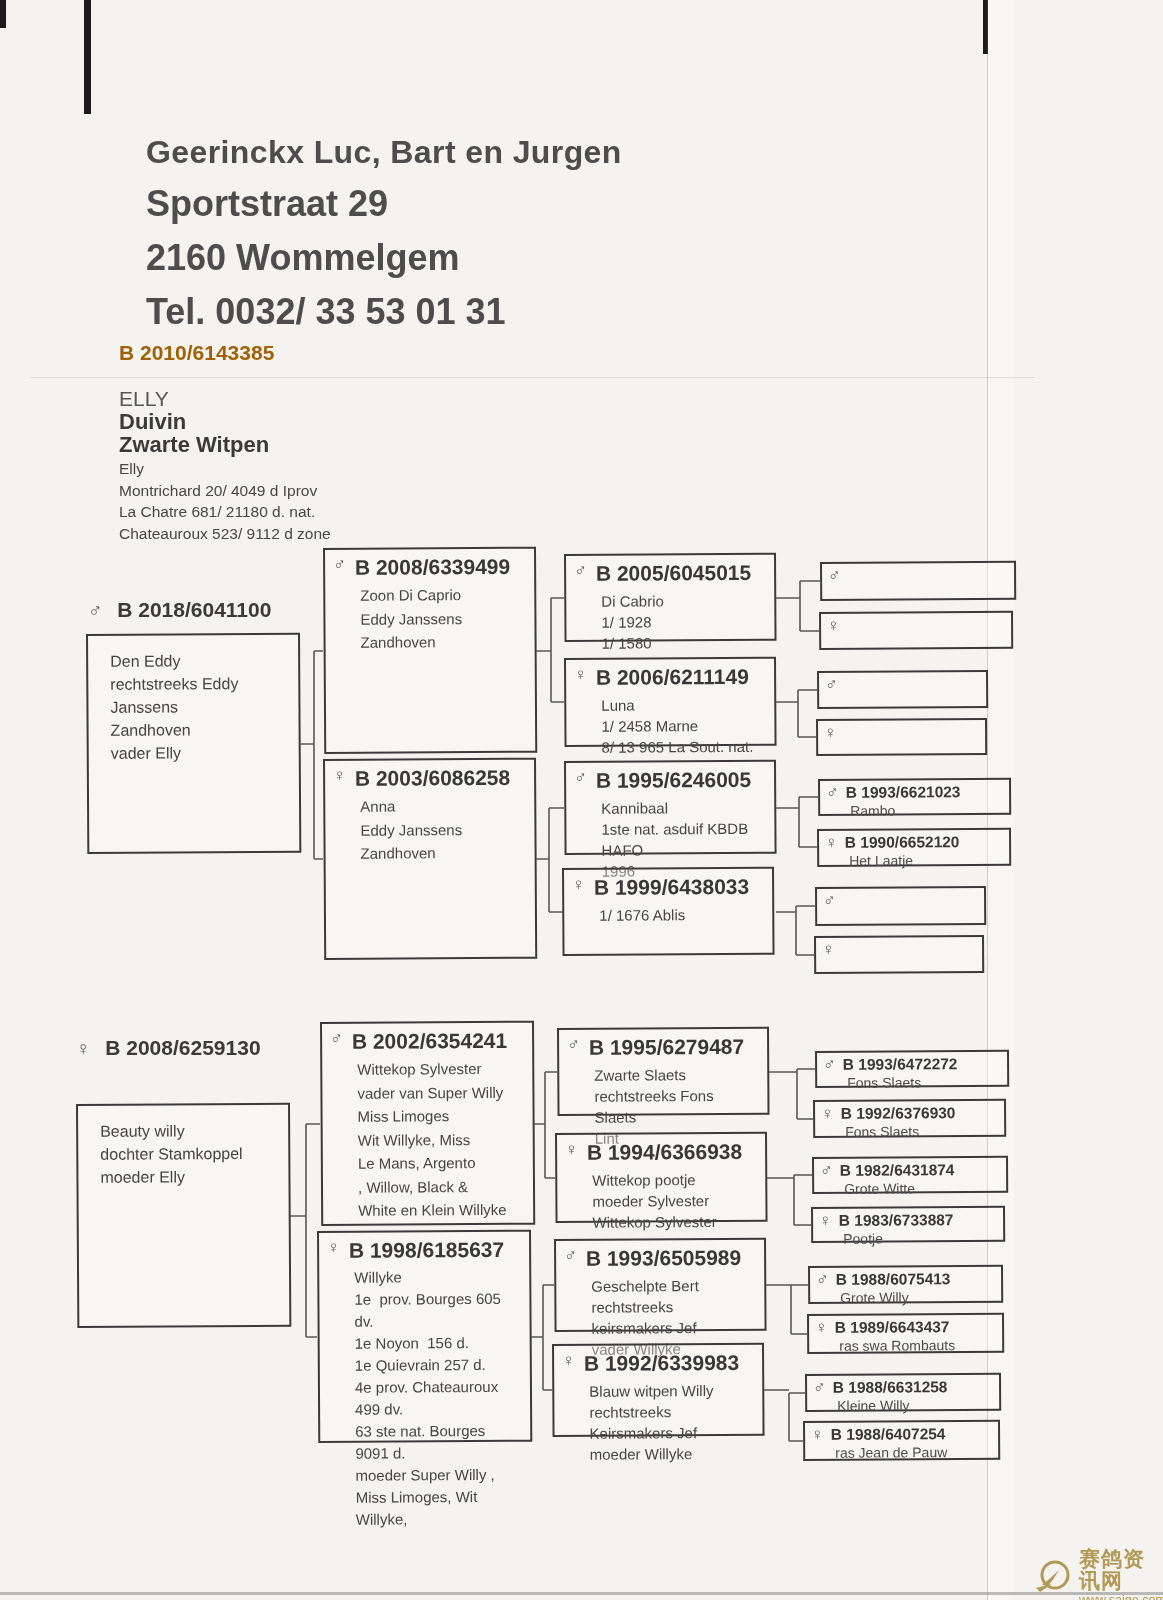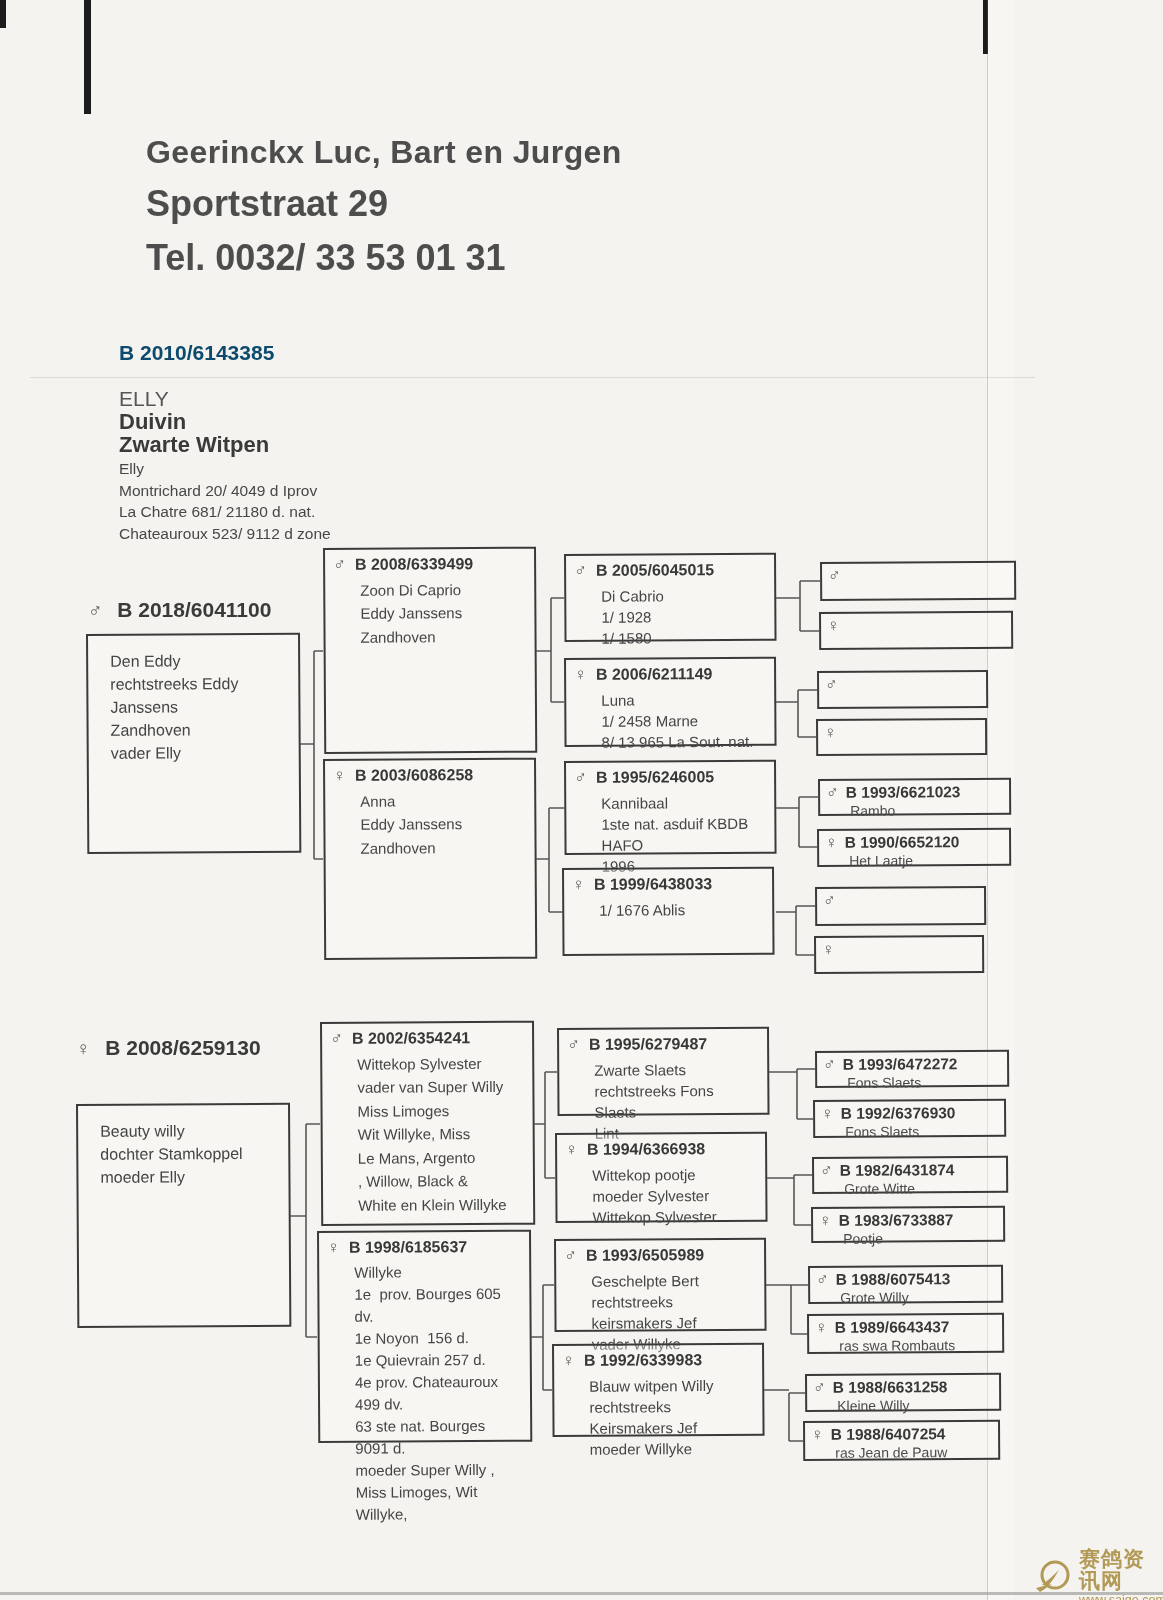--- a/index.html
+++ b/index.html
@@ -11,33 +11,33 @@
   .fold-light{position:absolute;left:988px;top:0;width:26px;height:1600px;background:rgba(255,255,255,.25);}
   .crease{position:absolute;left:30px;top:377px;width:1005px;height:1px;background:rgba(0,0,0,.10);}
   .bottom-edge{position:absolute;left:0;top:1592px;width:1163px;height:3px;background:#9a9a9a;opacity:.65;}
   
   .hdr{position:absolute;left:146px;top:134px;}
   .hdr div{font-weight:bold;color:#4d4d4d;}
   .hdr-name{font-size:32px;letter-spacing:.4px;}
   .hdr-line{font-size:36px;margin-top:12px;}
   
   .subject{position:absolute;left:119px;top:341px;}
-  .subj-ring{font-size:21px;font-weight:bold;color:#0c4a6e;}
+  .subj-ring{font-size:21px;font-weight:bold;color:#a16207;}
   .subj-block{margin-top:22px;}
   .subj-name{font-size:21px;color:#565656;line-height:23px;}
   .subj-bold{font-size:22px;font-weight:bold;color:#3a3a3a;line-height:23px;}
   .subj-notes{font-size:15.5px;line-height:21.5px;color:#474747;white-space:pre-wrap;margin-top:2px;}
   
   .node{position:absolute;border:2px solid #3a3a3a;background:rgba(252,251,249,.35);
         transform:rotate(-.35deg);transform-origin:left top;box-sizing:border-box;}
   .glabel{position:absolute;font-weight:bold;font-size:21px;color:#3a3a3a;white-space:nowrap;}
   .glabel .sym{font-weight:normal;font-size:19px;margin-right:15px;color:#555;}
   .nh{display:flex;align-items:flex-start;padding:6px 8px 0 8px;gap:9px;}
   .nh .sym{font-size:17px;color:#555;line-height:1.1;}
-  .nh .ring{font-weight:bold;font-size:16px;color:#383838;white-space:nowrap;}
+  .nh .ring{font-weight:bold;font-size:21px;color:#383838;white-space:nowrap;}
   .nb{padding:5px 8px 6px 35px;font-size:15px;line-height:21px;color:#454545;white-space:pre-wrap;}
   .g1 .nb{padding:14px 8px 0 22px;font-size:16px;line-height:23px;}
   .g2 .nb{line-height:23.5px;padding-top:4px;}
   .g4 .nh{padding:3px 6px 0 6px;gap:7px;}
   .g4 .ring{font-size:15.5px;}
   .g4 .name{padding:0 6px 2px 30px;font-size:14px;line-height:16px;color:#4a4a4a;white-space:pre-wrap;}
   .conns{position:absolute;left:0;top:0;pointer-events:none;}
   
   .wm{position:absolute;left:1032px;top:1548px;display:flex;align-items:center;gap:5px;color:#b29955;}
   .wm-cn{font-size:21px;font-weight:bold;letter-spacing:1px;line-height:22px;}
@@ -52,20 +52,21 @@
   <div class="artifact" style="left:983px;top:0;width:5px;height:54px"></div>
   <div class="artifact" style="left:0;top:0;width:6px;height:28px"></div>
   <div class="fold-line"></div>
   <div class="fold-light"></div>
   <div class="crease"></div>
   <div class="bottom-edge"></div>
 
   <div class="hdr">
     <div class="hdr-name">Geerinckx Luc, Bart en Jurgen</div>
     <div class="hdr-line">Sportstraat 29</div>
+    <div class="hdr-line">2160 Wommelgem</div>
     <div class="hdr-line">Tel. 0032/ 33 53 01 31</div>
   </div>
 
   <div class="subject">
     <div class="subj-ring">B 2010/6143385</div>
     <div class="subj-block">
       <div class="subj-name">ELLY</div>
       <div class="subj-bold">Duivin</div>
       <div class="subj-bold">Zwarte Witpen</div>
       <div class="subj-notes">Elly

